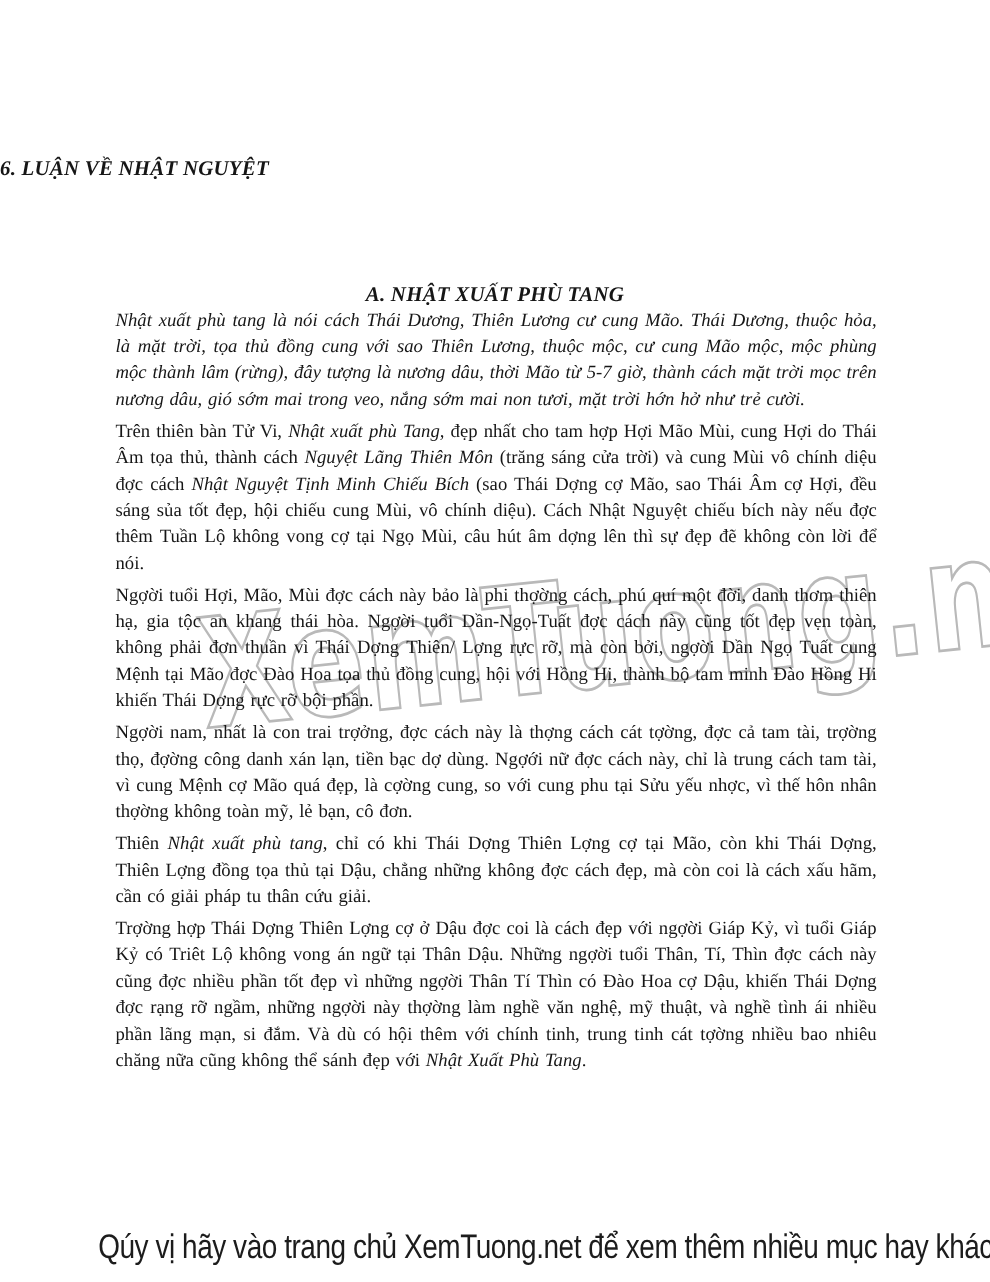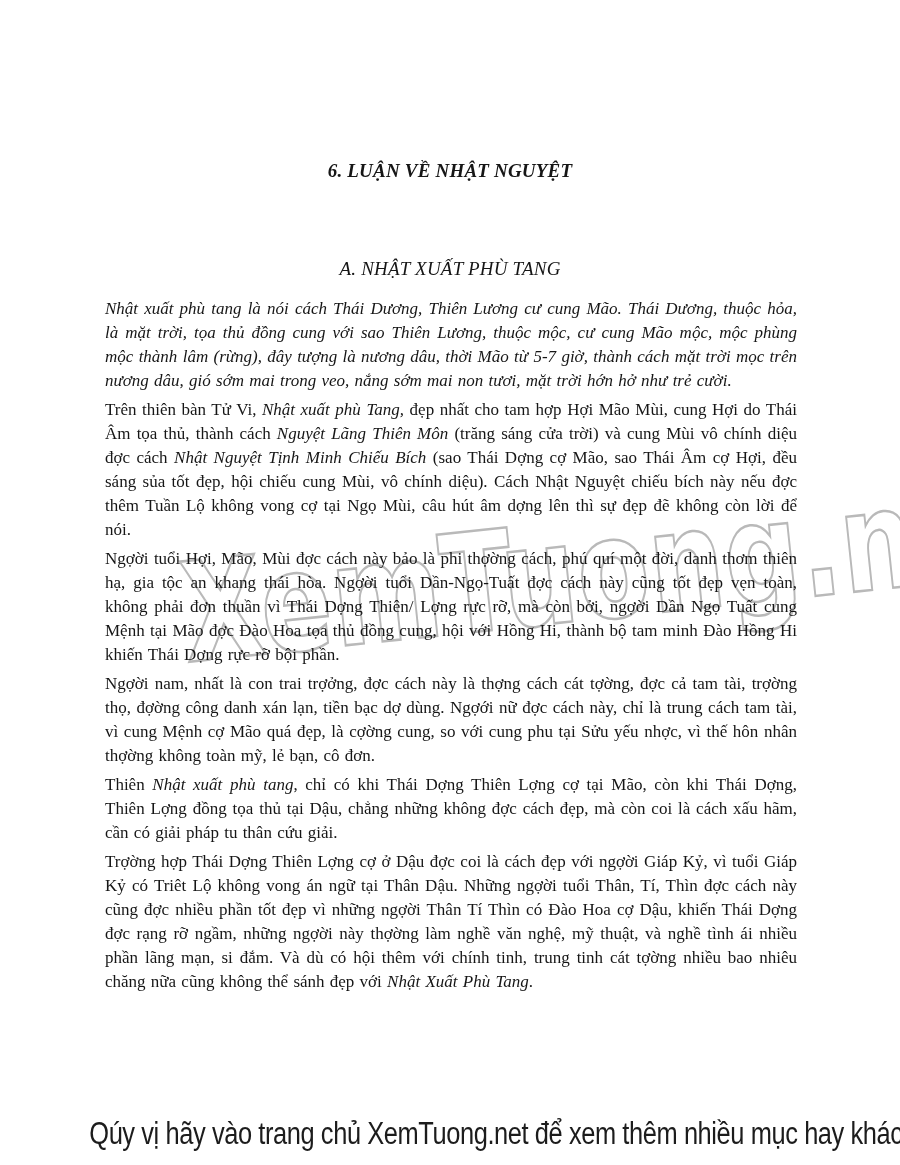--- a/index.html
+++ b/index.html
@@ -28,44 +28,44 @@
     transform-origin:center;
     font-family:"DejaVu Sans", sans-serif;
     font-weight:bold;
     font-size:138px;
     line-height:1;
     letter-spacing:1px;
     color:rgba(255,255,255,0.25);
     -webkit-text-stroke:2.5px var(--watermark_outline,#b9b9b9);
   }
   .doc-title{
-    position:absolute;top:160px;left:0;right:0;
+    position:absolute;top:143px;left:0;right:0;
     margin:0;
-    text-align:center;
+    text-align:left;
     font-size:19px;
     font-weight:bold;
     font-style:italic;
     color:var(--body_text,#161616);
     z-index:1;
     letter-spacing:0.2px;
   }
   .section-heading{
     position:absolute;top:258px;left:0;right:0;
     margin:0;
     text-align:center;
     font-size:19px;
-    font-weight:normal;
+    font-weight:bold;
     font-style:italic;
     color:var(--body_text,#161616);
     z-index:1;
     letter-spacing:0.2px;
   }
   .body-text{
     position:absolute;
-    top:297px;left:105px;width:692px;
+    top:279px;left:105px;width:692px;
     z-index:1;
     color:var(--body_text,#161616);
   }
   .body-text p{
     margin:0 0 5px 0;
     font-size:17px;
     line-height:24px;
     text-align:justify;
     word-spacing:1px;
   }

